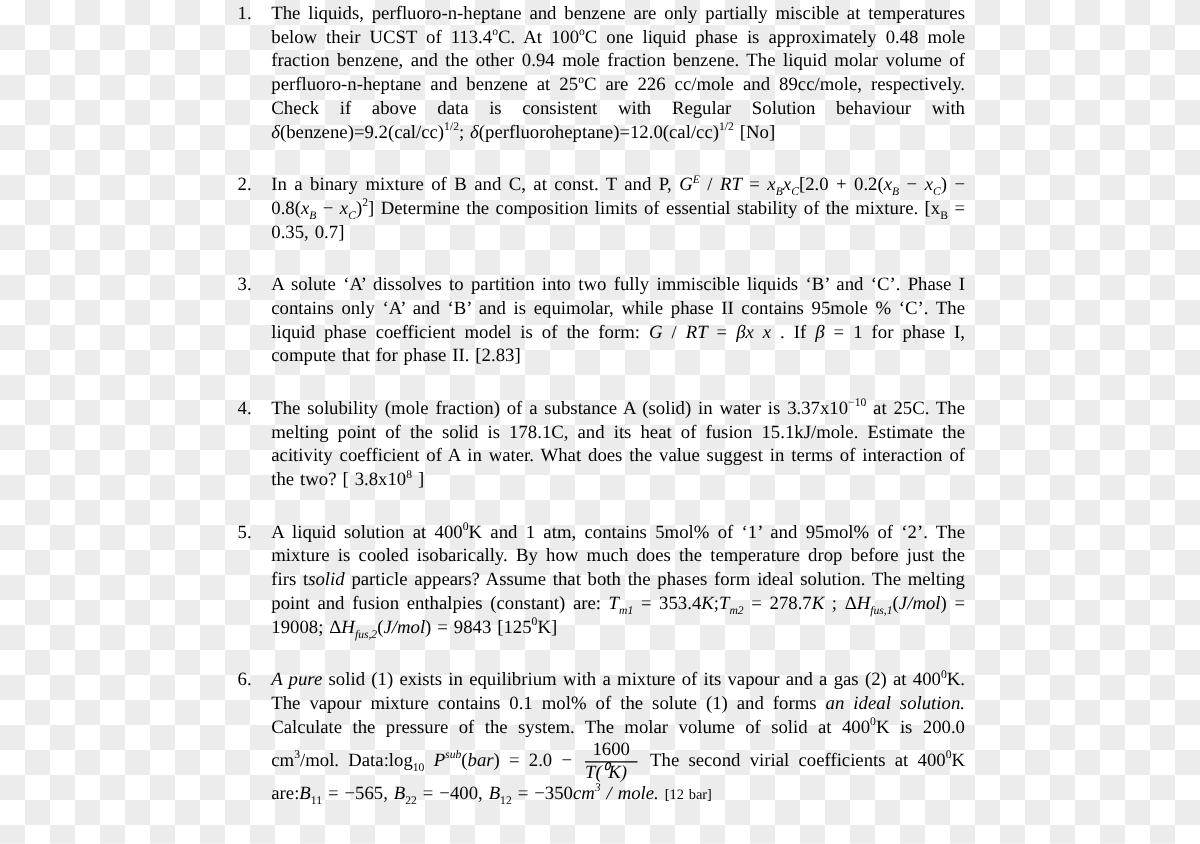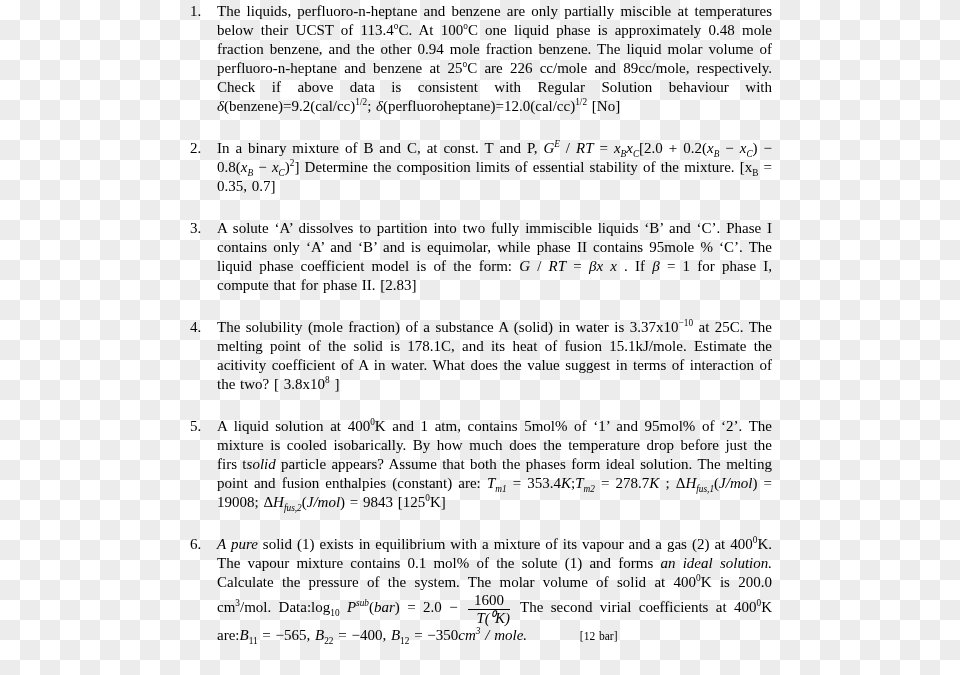--- a/index.html
+++ b/index.html
@@ -20,24 +20,24 @@
     font-size:15px; line-height:19px;
   }
   .body {
     flex:1; text-align:justify;
     font-size:15px; line-height:19px;
     word-spacing:1px;
   }
   .body sup, .body sub { font-size:0.62em; line-height:0; }
   .i  { font-style:italic; }
   .b  { font-weight:normal; }
-  .sm { font-size:11.5px;margin-left:48px; }
+  .sm { font-size:11.5px; }
   .frac {
     display:inline-block; vertical-align:middle;
-    text-align:right; padding:0 3px; line-height:1.1;
+    text-align:left; padding:0 3px; line-height:1.1;
   }
   .frac .num-part { display:block; border-bottom:1px solid #000; padding:0 6px; }
   .frac .den-part { display:block; font-style:italic; }
 </style>
 </head>
 <body>
 
 <div class="doc">
   <div class="problem">
     <div class="num">1.</div>

